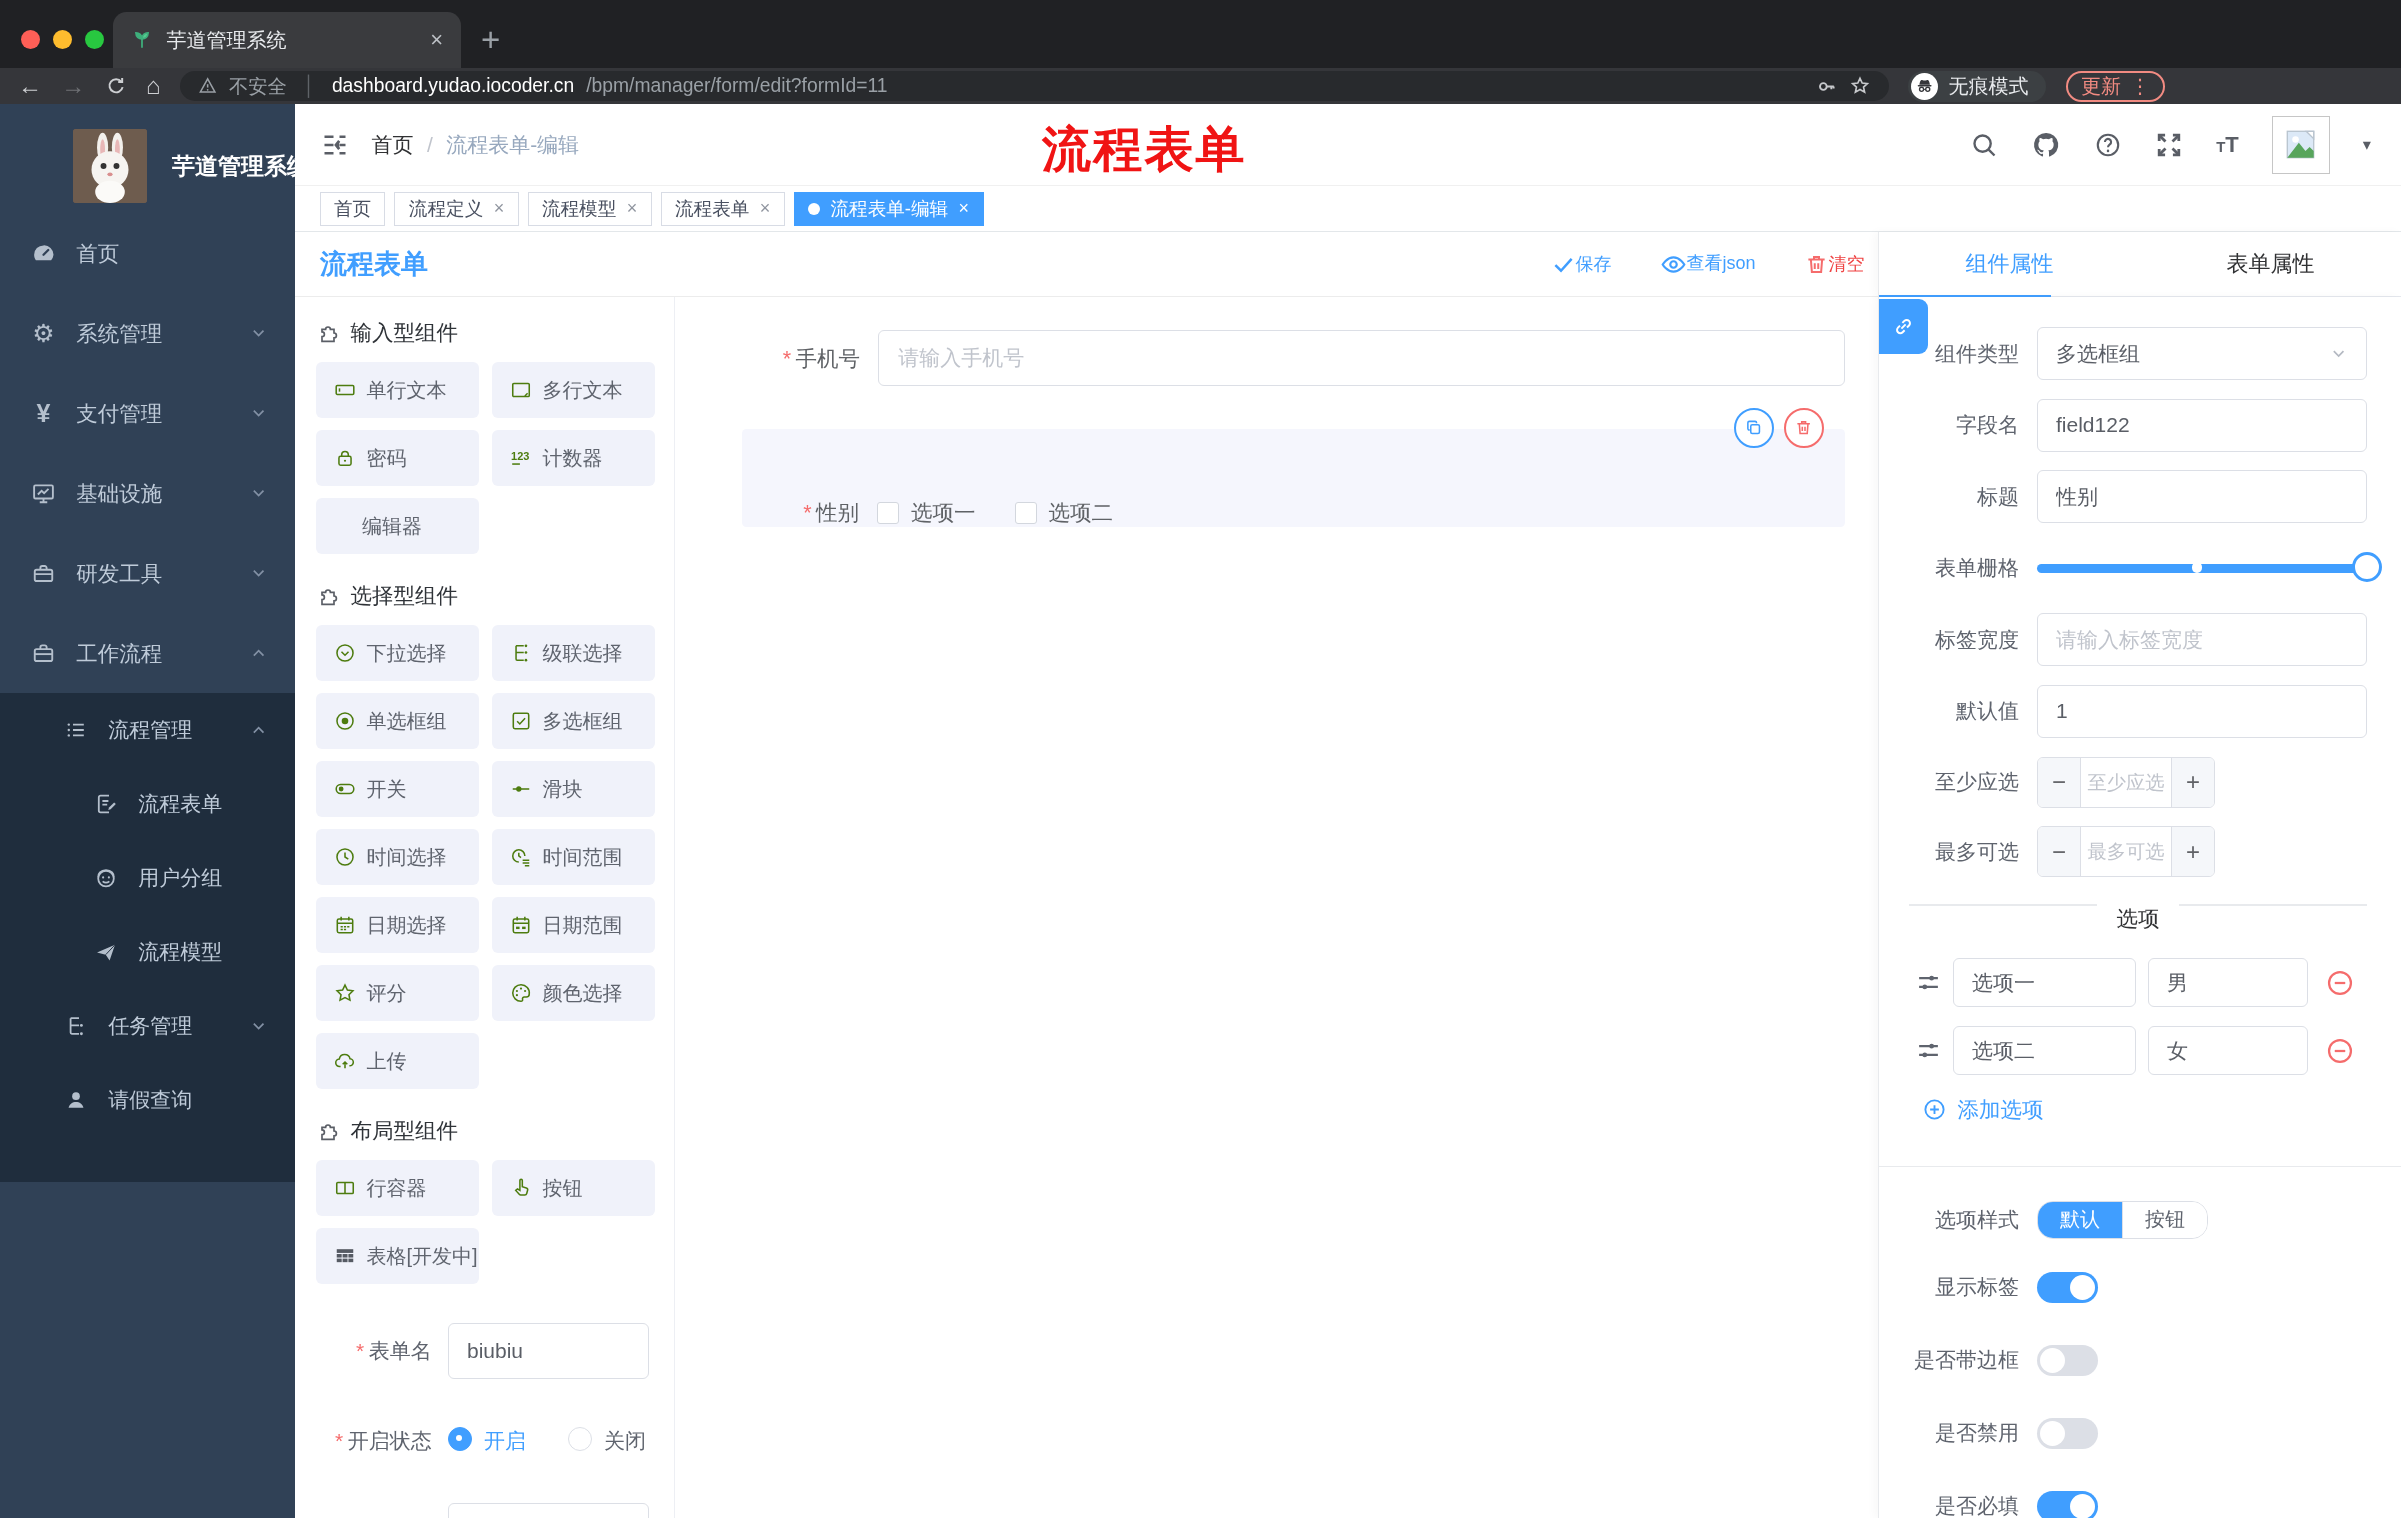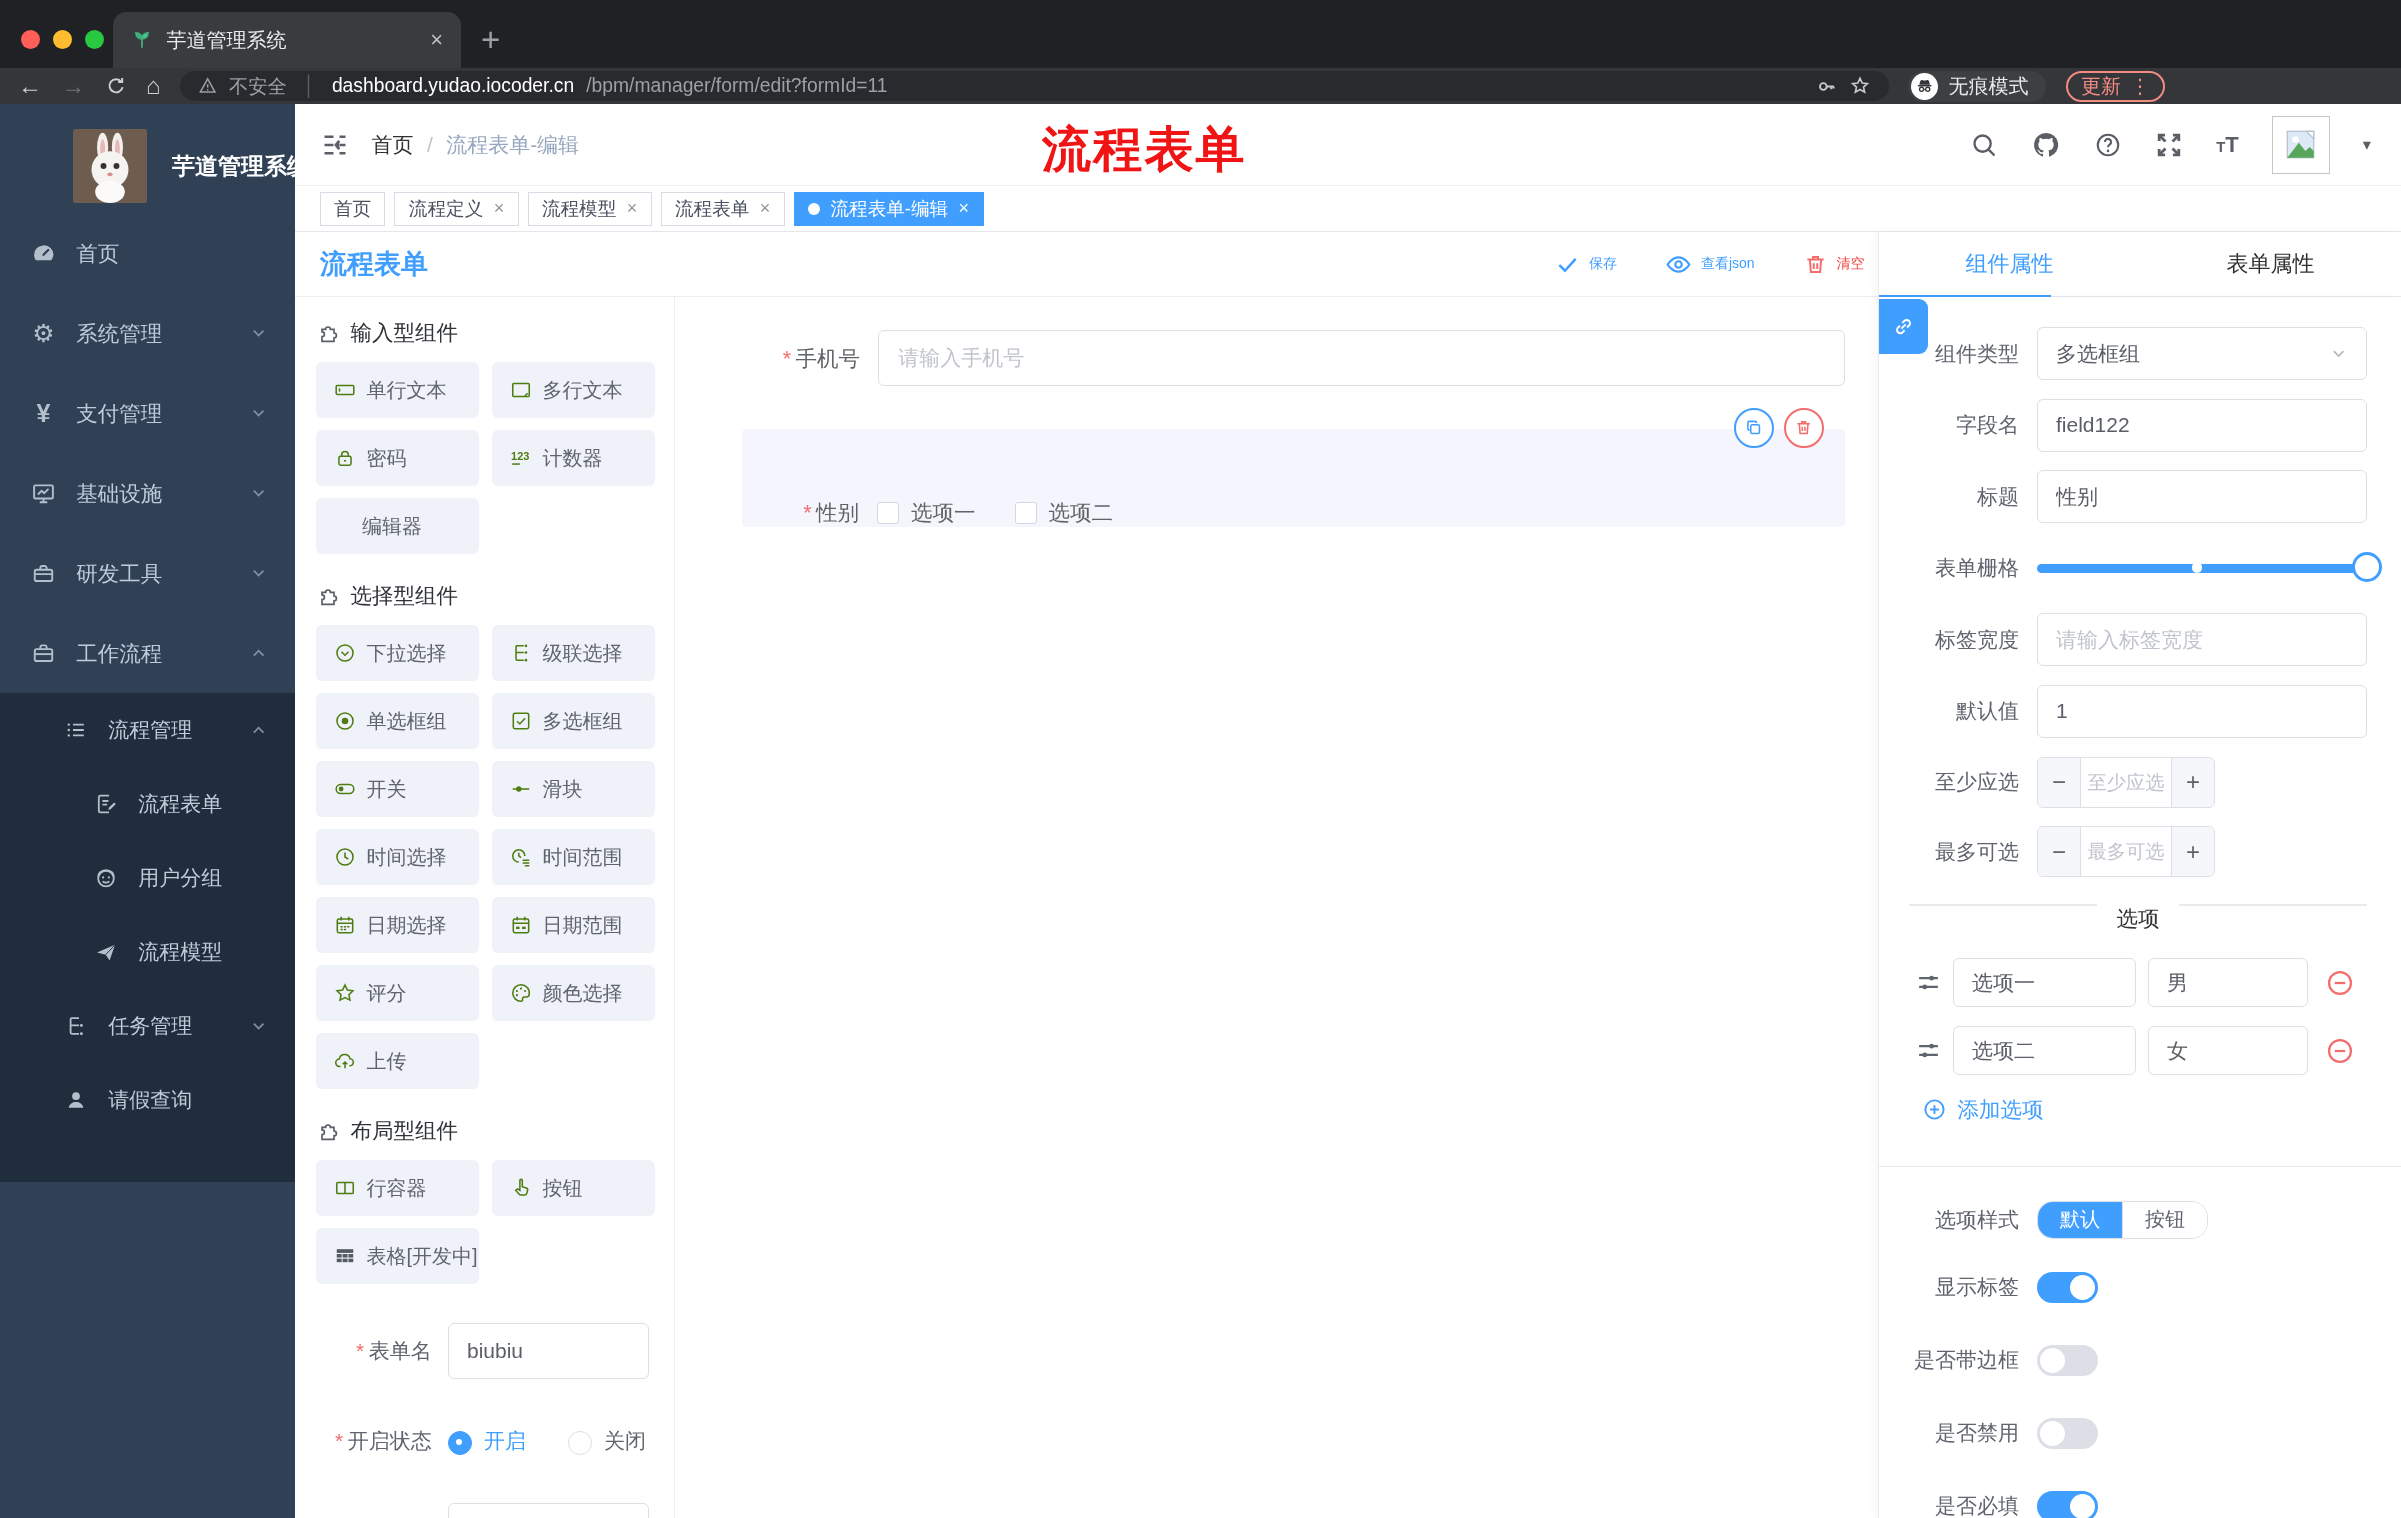--- a/index.html
+++ b/index.html
@@ -75,21 +75,21 @@
   .tag .x { color:#8f949e; font-size:18px; }
   .tag.active { background:#409EFF; border-color:#409EFF; color:#fff; }
   .tag.active .x { color:#fff; }
   .tagdot { width:12px; height:12px; border-radius:50%; background:#fff; }
 
   
   .designer { flex:1; display:grid; grid-template-columns:1fr 523px; grid-template-rows:65px 1fr; min-height:0; }
   .toolbar { display:flex; align-items:center; padding:0 13.4px 0 25px; border-bottom:1.5px solid #ececec; background:#fff; }
   .tb-title { color:#409EFF; font-size:27px; font-weight:bold; }
   .tb-actions { margin-left:auto; display:flex; align-items:center; gap:48px; }
-  .tb-btn { display:flex; align-items:center; gap:9px; font-size:14px; color:#409EFF; cursor:pointer; }
+  .tb-btn { display:flex; align-items:flex-start; font-size:18px; color:#409EFF; cursor:pointer; }
   .tb-btn.danger { color:#ef4444; }
 
   .props-tabs { position:relative; border-left:1.5px solid #e8eaed; border-bottom:1.5px solid #e4e7ed;
     display:flex; background:#fff; box-shadow:-4.5px 0 9px rgba(0,0,0,.03); }
   .ptab { flex:1; display:flex; align-items:center; justify-content:center; font-size:22px;
     color:#303133; cursor:pointer; }
   .ptab.active { color:#409EFF; }
   .ptab-line { position:absolute; left:0; bottom:-1.5px; width:172px; height:3px; background:#409EFF; }
 
   .work { display:flex; min-height:0; overflow:hidden; background:#fff; }
@@ -111,21 +111,21 @@
   .mrow.top { align-items:flex-start; }
   .mlabel { width:132px; text-align:right; font-size:21px; color:#5f646e; padding-right:16.3px;
     flex-shrink:0; line-height:56px; white-space:nowrap; }
   .req { color:#F56C6C; margin-right:4.5px; }
   .inp { height:56px; border:1.5px solid #dcdfe6; border-radius:6px; font-size:21px; color:#5a5e66;
     padding:0 18px; background:#fff; width:100%; outline:none;
     font-family:"Liberation Sans","DejaVu Sans",sans-serif; }
   .inp::placeholder { color:#c0c4cc; }
   .mrow .grow { flex:1; margin-right:6px; }
   .radio-group { display:flex; align-items:center; gap:42px; height:56px; }
-  .radio { display:flex; align-items:flex-end; gap:12px; font-size:21px; color:#5f646e; }
+  .radio { display:flex; align-items:flex-start; gap:12px; font-size:21px; color:#5f646e; }
   .rdot { width:24px; height:24px; border-radius:50%; border:1.5px solid #dcdfe6; background:#fff; }
   .radio.sel .rdot { background:#409EFF; border-color:#409EFF; position:relative; }
   .radio.sel .rdot::after { content:""; position:absolute; left:7.4px; top:7.4px; width:6px; height:6px;
     border-radius:50%; background:#fff; }
   .radio.sel .rtext { color:#409EFF; }
   .ta-wrap { flex:1; margin-right:6px; position:relative; }
   .ta { width:100%; height:119px; border:1.5px solid #dcdfe6; border-radius:6px; font-size:21px;
     color:#5a5e66; padding:12px 18px; resize:none; outline:none;
     font-family:"Liberation Sans","DejaVu Sans",sans-serif; }
 

